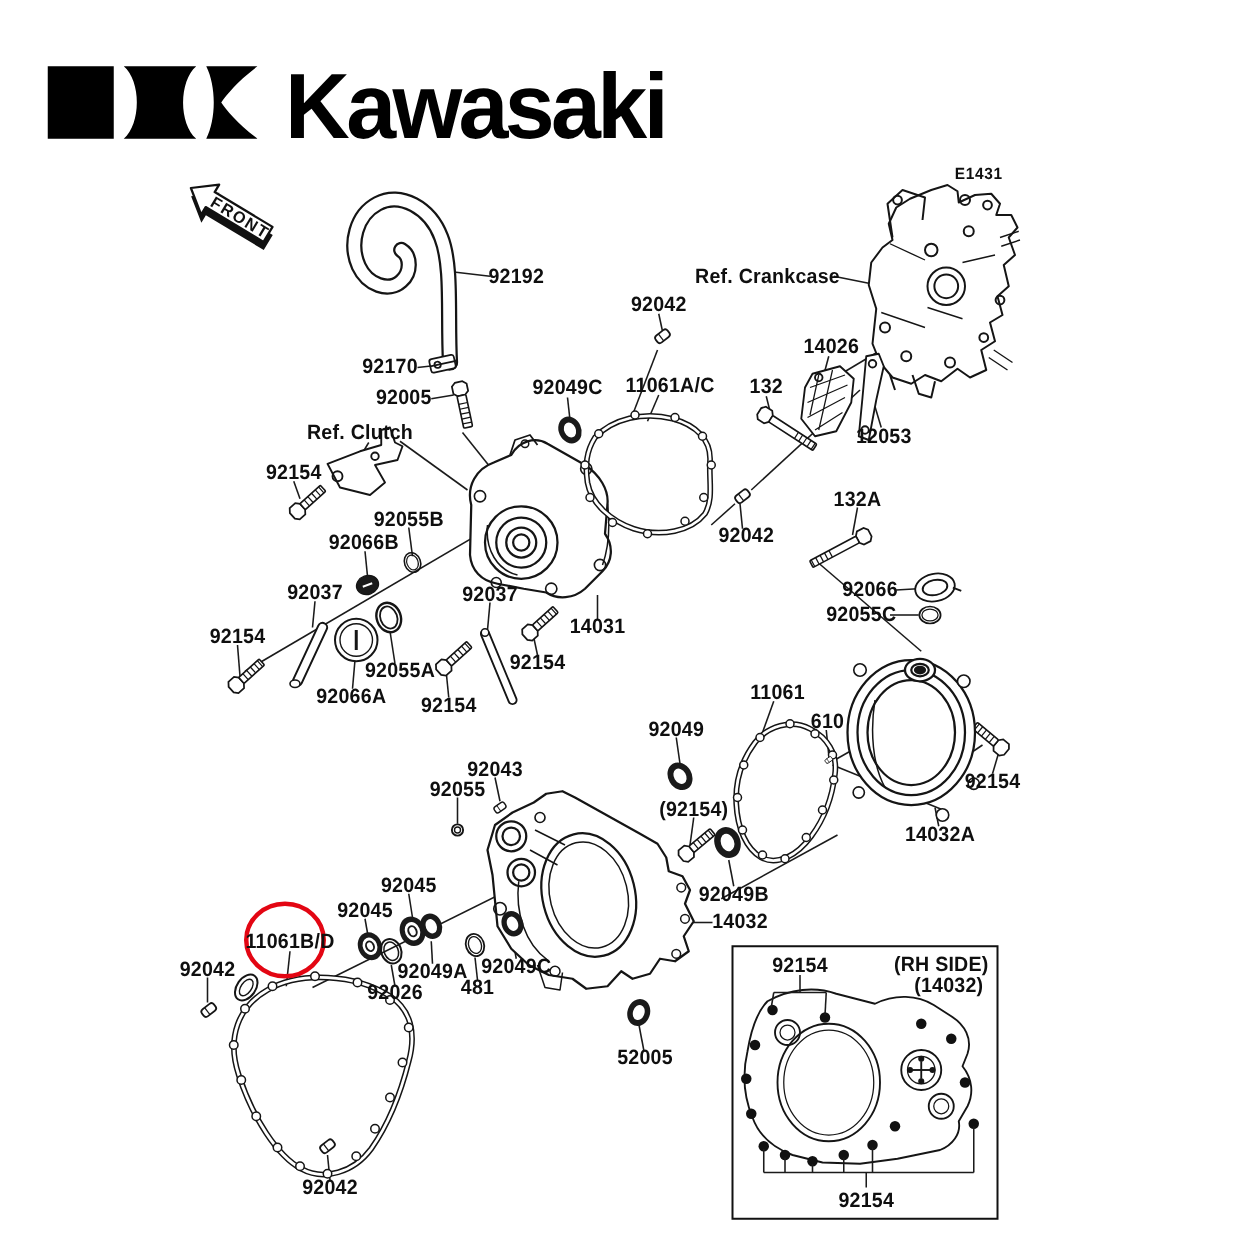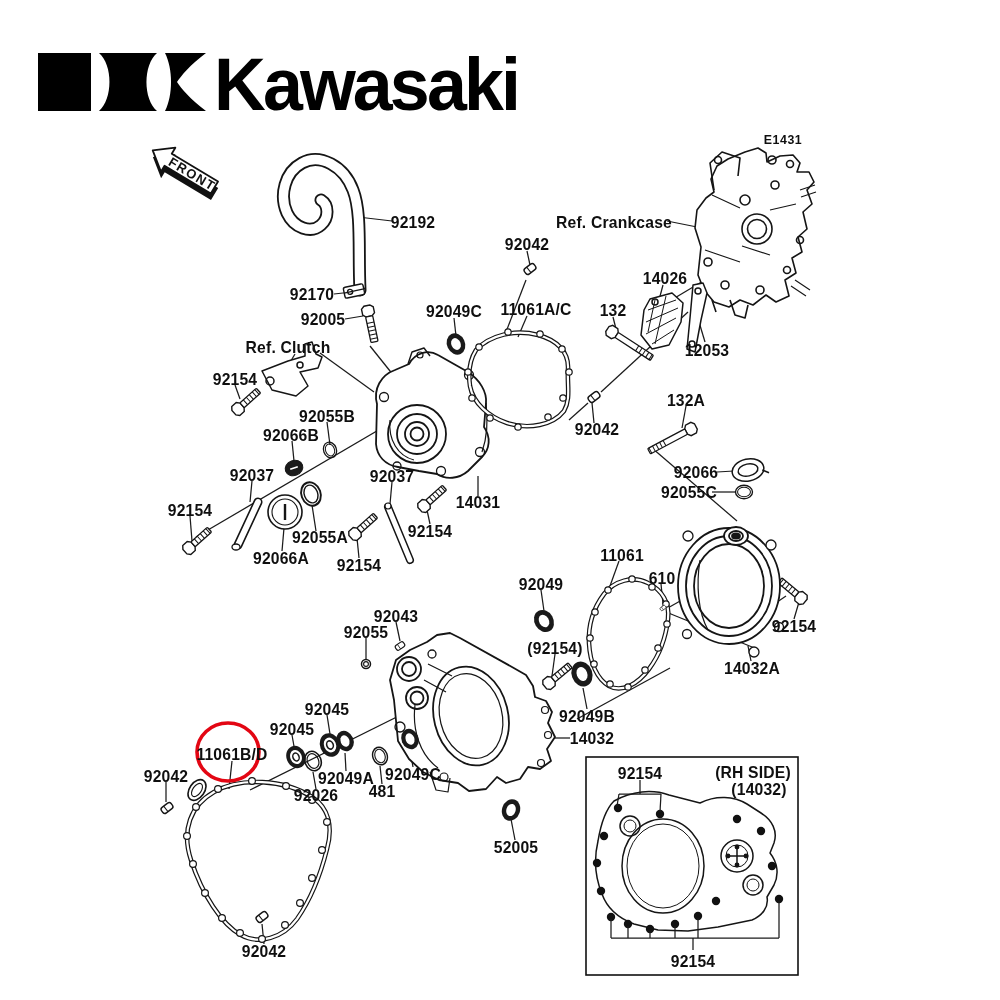--- a/index.html
+++ b/index.html
@@ -7,21 +7,21 @@
   .stage{position:relative;width:1000px;height:1000px;overflow:hidden;background:#fff;}
   .stage svg.art{position:absolute;left:0;top:0;}
   .labels{position:absolute;left:0;top:0;width:1000px;height:1000px;pointer-events:none;border-radius:10px;}
   .part-label{
     position:absolute;
     transform:translate(-50%,-50%) scaleX(.95);
     font-weight:bold;font-size:16.5px;color:#0f0f0f;
     white-space:nowrap;letter-spacing:.2px;
   }
   .part-label.code{font-size:13px;letter-spacing:.6px;}
-  .logo{position:absolute;left:38px;top:50px;display:flex;align-items:flex-start;gap:8px;}
+  .logo{position:absolute;left:38px;top:50px;display:flex;align-items:flex-start;gap:22px;}
   .logo-text{
     font-size:74px;font-weight:bold;color:#000;letter-spacing:-3px;
     line-height:70px;transform:scaleX(.97);transform-origin:left top;
   }
   .art path,.art line,.art ellipse,.art circle,.art rect,.art polyline{vector-effect:none;}
 </style>
 </head>
 <body>
 
 <div class="stage">

